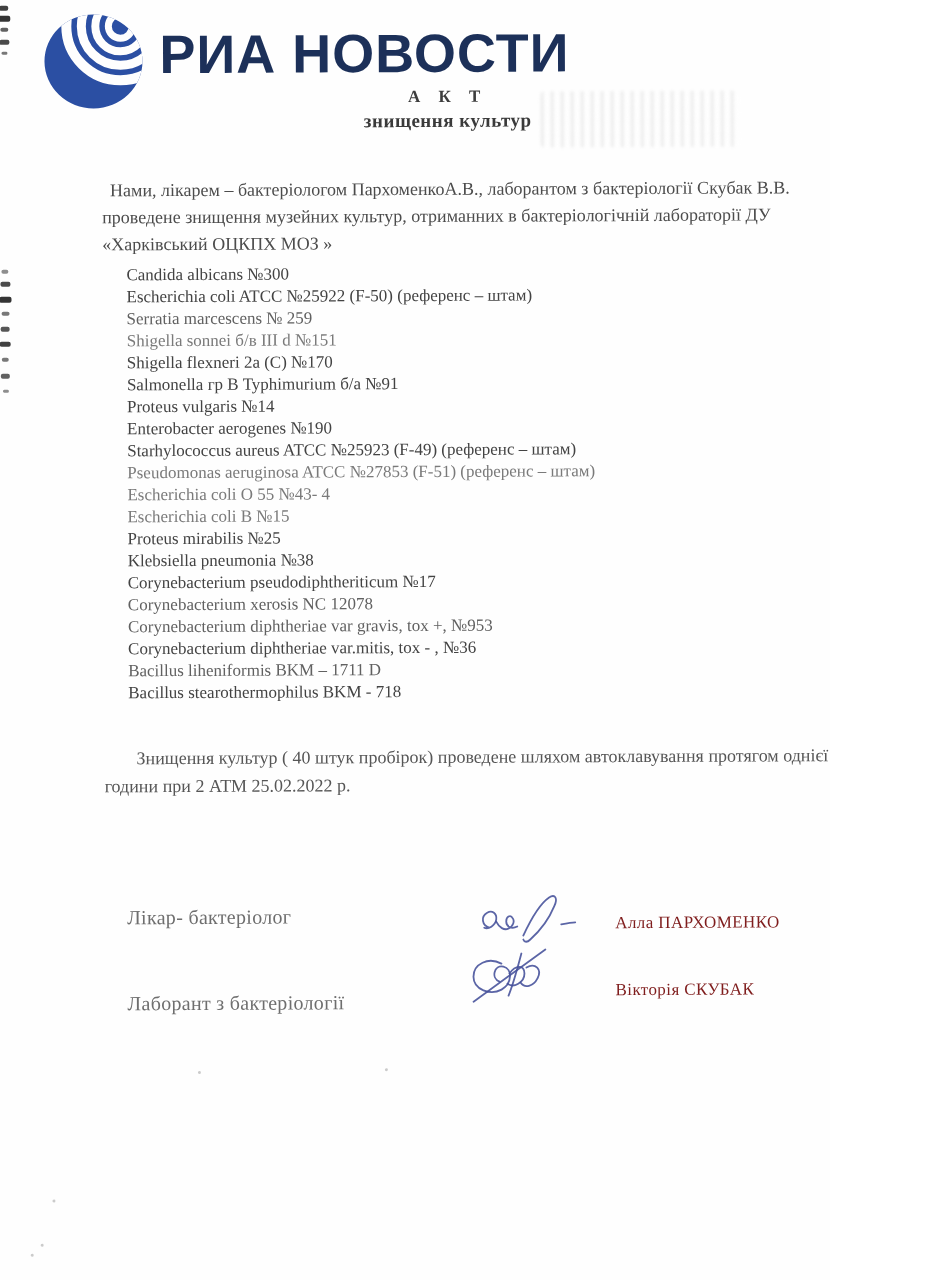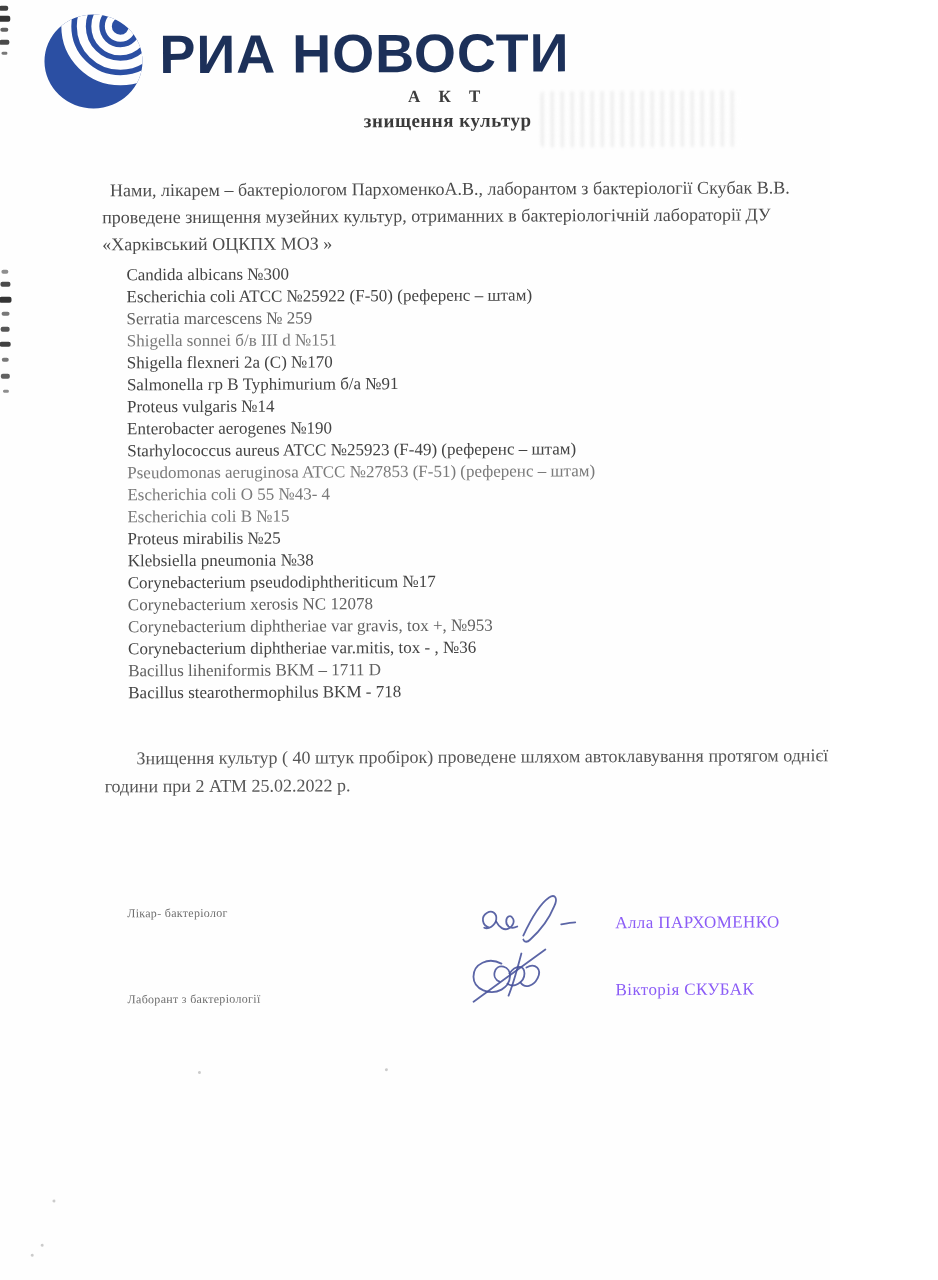--- a/index.html
+++ b/index.html
@@ -59,24 +59,24 @@
   .cultures li:nth-child(17),
   .cultures li:nth-child(19) { color: #616161; }
 
   .conclusion {
     position: absolute; left: 104px; top: 744px; width: 770px;
     font-size: 18px; line-height: 27.5px; color: #565656;
     text-indent: 32px;
   }
 
   
-  .sig-role { position: absolute; left: 126px; font-size: 12px; color: #6e6e6e; letter-spacing: .3px; }
+  .sig-role { position: absolute; left: 126px; font-size: 20px; color: #6e6e6e; letter-spacing: .3px; }
   .sig-role.r1 { top: 905px; }
   .sig-role.r2 { top: 991px; }
-  .sig-name { position: absolute; left: 614px; font-size: 17px; color: #8b5cf6; letter-spacing: .4px; }
+  .sig-name { position: absolute; left: 614px; font-size: 17px; color: #7f1d1d; letter-spacing: .4px; }
   .sig-name.n1 { top: 914px; }
   .sig-name.n2 { top: 981px; }
   .sig-svg { position: absolute; }
   .sig-svg.s1 { left: 472px; top: 890px; width: 128px; height: 58px; }
   .sig-svg.s2 { left: 458px; top: 938px; width: 125px; height: 70px; }
   .sig-svg path { fill: none; stroke: #44509a; stroke-width: 1.8; stroke-linecap: round; stroke-linejoin: round; opacity: .88; }
 
   
   .edge-artifacts { position: absolute; left: 0; top: 0; width: 20px; height: 440px; }
   .speck { position: absolute; width: 3px; height: 3px; border-radius: 50%; background: #a8a8a8; opacity: .6; }

